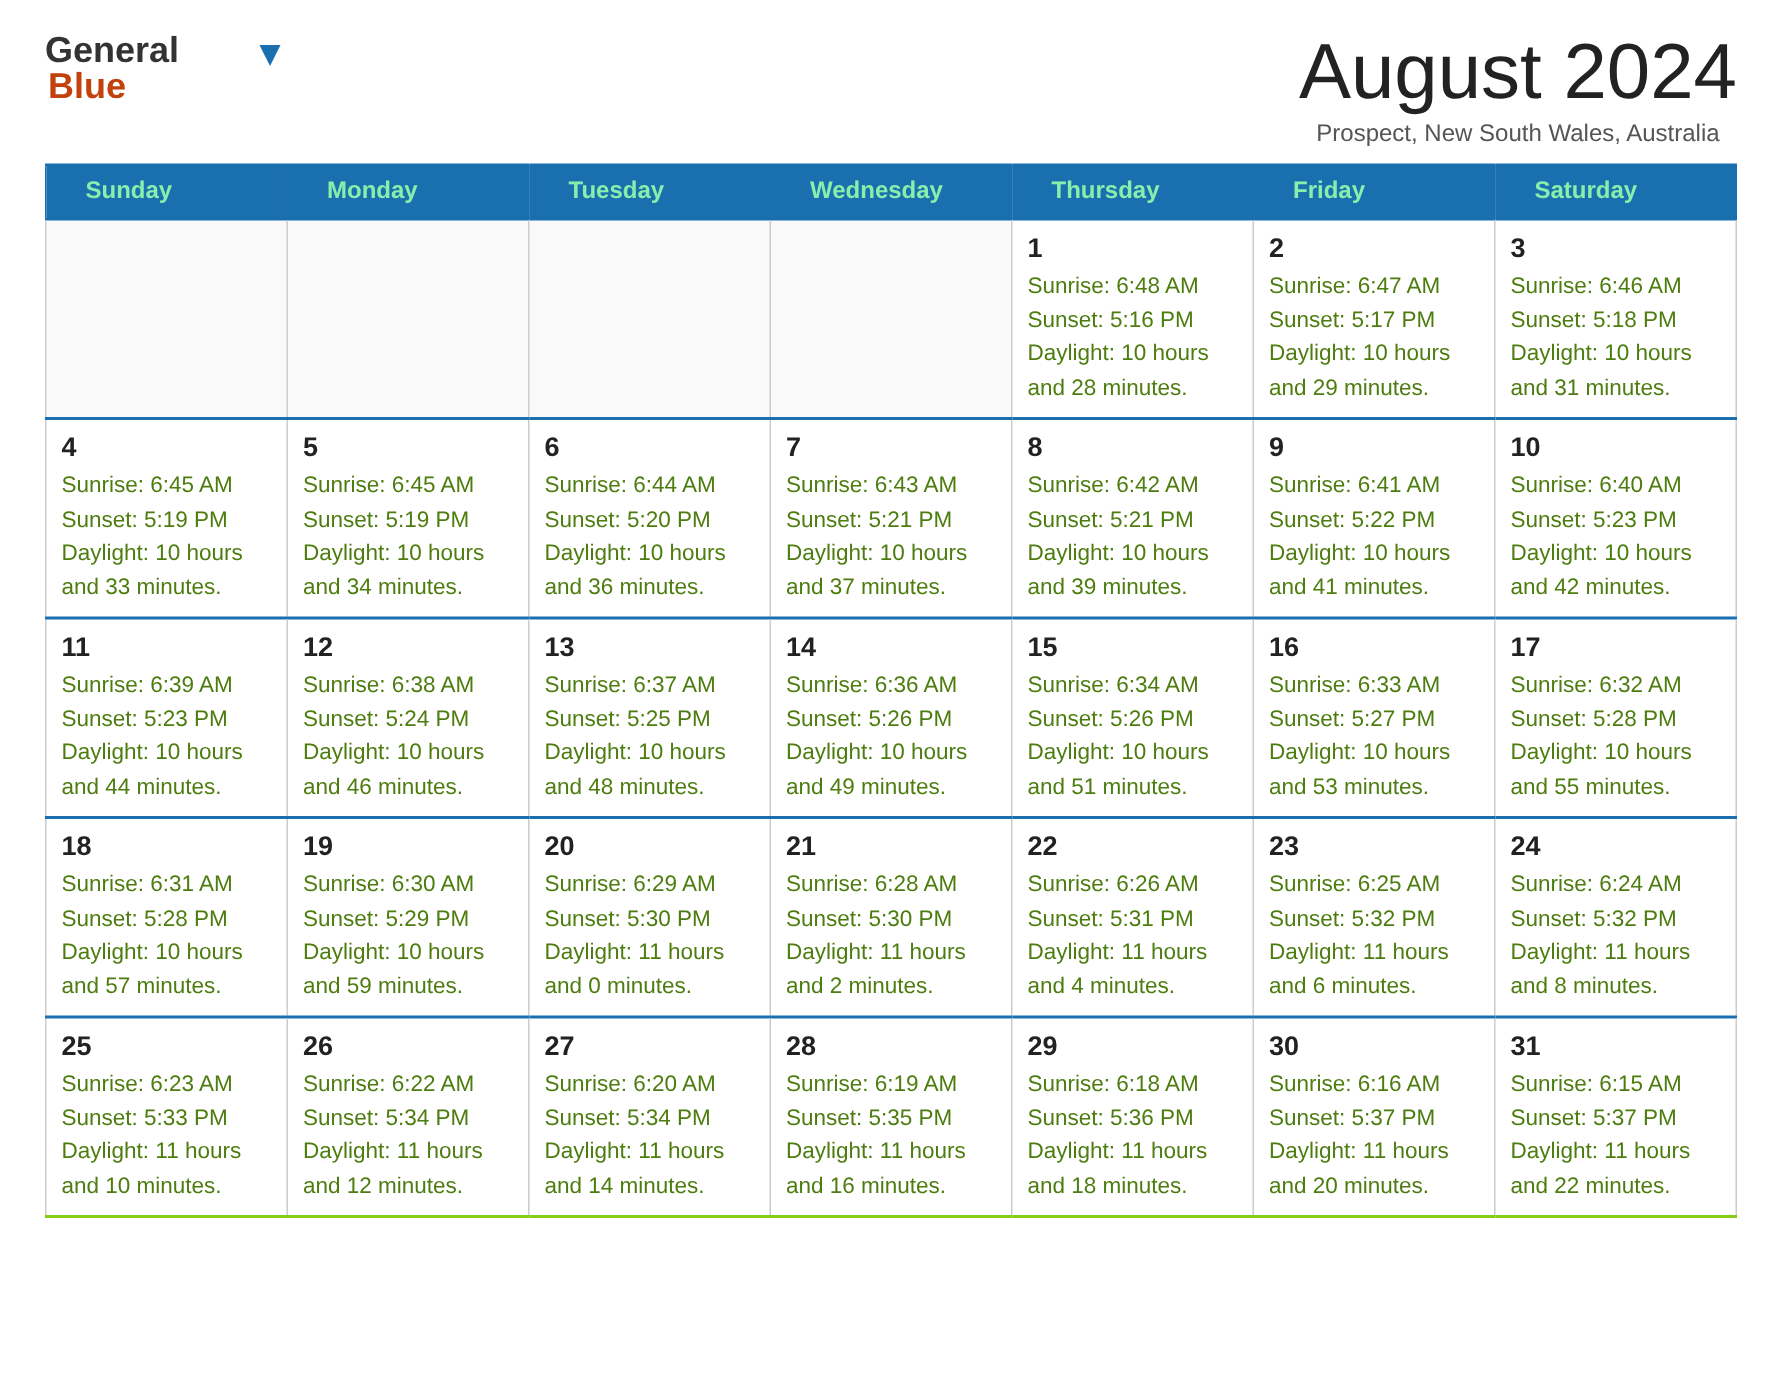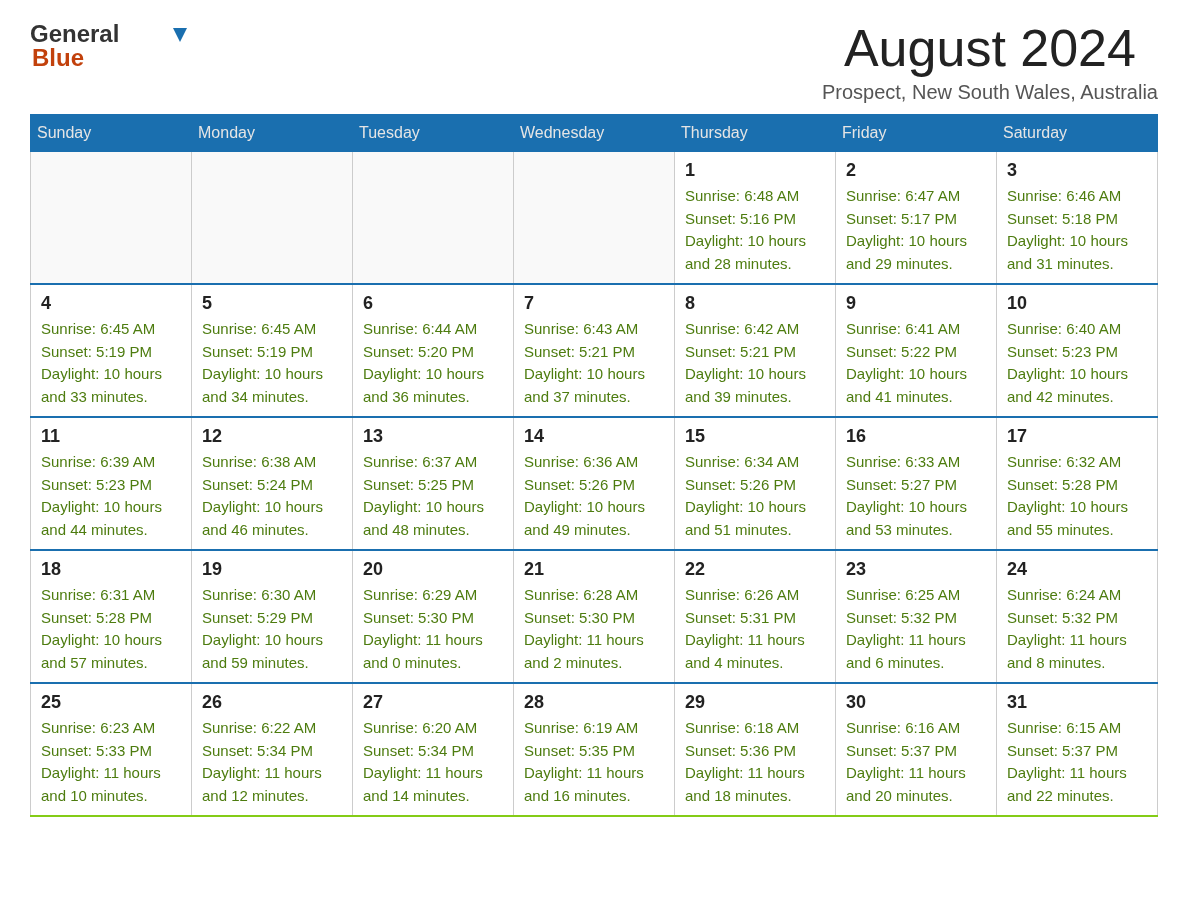--- a/index.html
+++ b/index.html
@@ -19,36 +19,36 @@
     .title-section {
       text-align: center;
     }
     .month-title {
       font-size: 52px;
       font-weight: 300;
       color: #222;
       line-height: 1.1;
     }
     .location {
-      font-size: 20px;
+      font-size: 16px;
       color: #555;
       margin-top: 4px;
     }
     .calendar {
       width: 100%;
       border-collapse: collapse;
       margin-top: 8px;
     }
     .calendar th {
       background-color: #1a6faf;
-      color: #e5e5e5;
-      padding: 8px 6px;
+      color: #86efac;
+      padding: 8px 26px;
       text-align: left;
       font-size: 16px;
-      font-weight: normal;
+      font-weight: bold;
       border: 1px solid #1a6faf;
     }
     .calendar td {
       vertical-align: top;
       padding: 8px 10px;
       border: 1px solid #ccc;
       width: 14.28%;
       min-height: 100px;
       font-size: 13px;
       color: #333;
@@ -78,21 +78,21 @@
     .empty-cell {
       background: #f9f9f9;
     }
     .logo-wrapper {
       display: flex;
       flex-direction: column;
       align-items: flex-start;
     }
     .logo-line1 {
       display: flex;
-      align-items: center;
+      align-items: flex-end;
       gap: 48px;
     }
     .logo-line2 {
       display: flex;
       align-items: center;
       margin-top: -4px;
     }
   </style>
 </head>
 <body>

